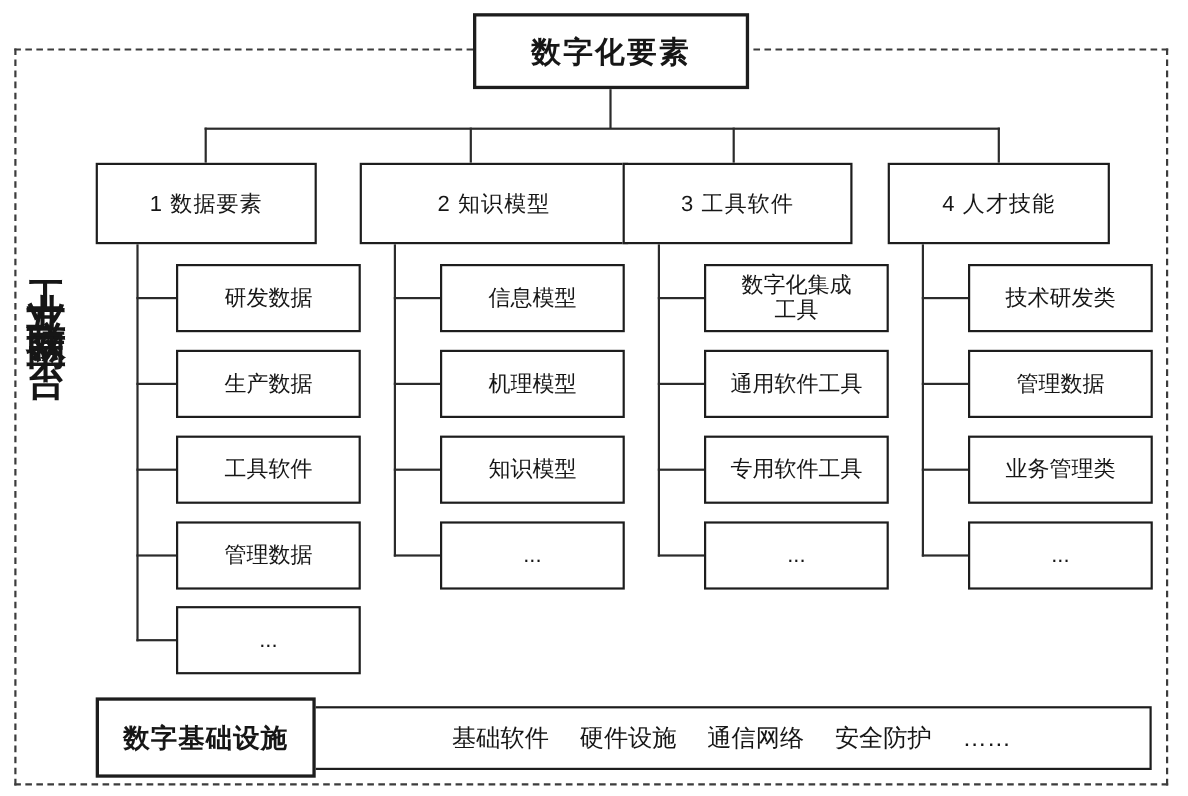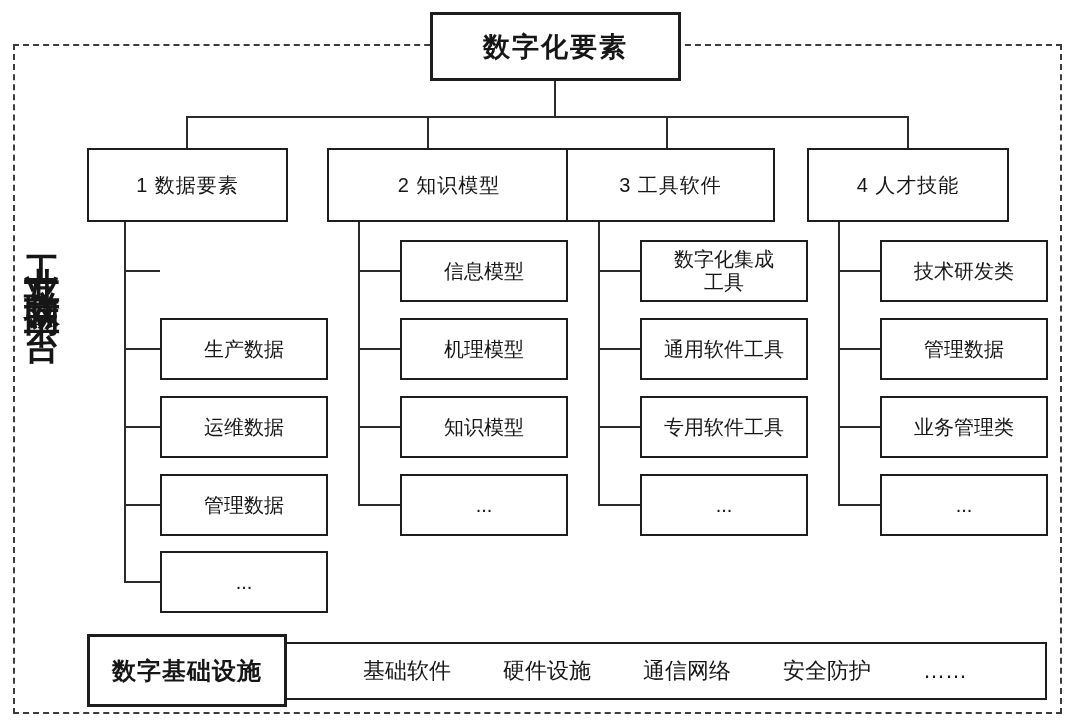--- a/index.html
+++ b/index.html
@@ -54,21 +54,21 @@
     writing-mode:vertical-rl;text-orientation:upright;
     font-size:36px;font-weight:bold;letter-spacing:12px;z-index:2;
   }
   .infra-box{
     left:87px;top:634px;width:200px;height:73px;border-width:3px;
     font-size:24px;font-weight:bold;z-index:3;letter-spacing:1px;
   }
   .infra-bar{
     position:absolute;left:283px;top:642px;width:764px;height:58px;
     background:#fff;border:2px solid #1d1d1d;box-sizing:border-box;
-    display:flex;align-items:center;justify-content:center;gap:52px;
+    display:flex;align-items:center;justify-content:center;gap:28px;
     font-size:22px;z-index:2;
   }
 </style>
 </head>
 <body>
 
 <div class="canvas">
 
   <div class="dashed-frame"></div>
 
@@ -87,22 +87,23 @@
   <div class="box header-box h2">2 知识模型</div>
   <div class="box header-box h3">3 工具软件</div>
   <div class="box header-box h4">4 人才技能</div>
 
   <div class="line spine s1"></div>
   <div class="line stub c1 y1"></div>
   <div class="line stub c1 y2"></div>
   <div class="line stub c1 y3"></div>
   <div class="line stub c1 y4"></div>
   <div class="line stub c1 y5"></div>
+  <div class="box child c1 r1">研发数据</div>
   <div class="box child c1 r2">生产数据</div>
-  <div class="box child c1 r3">运维数据</div>
+  <div class="box child c1 r3">工具软件</div>
   <div class="box child c1 r4">管理数据</div>
   <div class="box child c1 r5">...</div>
 
   <div class="line spine s2"></div>
   <div class="line stub c2 y1"></div>
   <div class="line stub c2 y2"></div>
   <div class="line stub c2 y3"></div>
   <div class="line stub c2 y4"></div>
   <div class="box child c2 r1">信息模型</div>
   <div class="box child c2 r2">机理模型</div>

